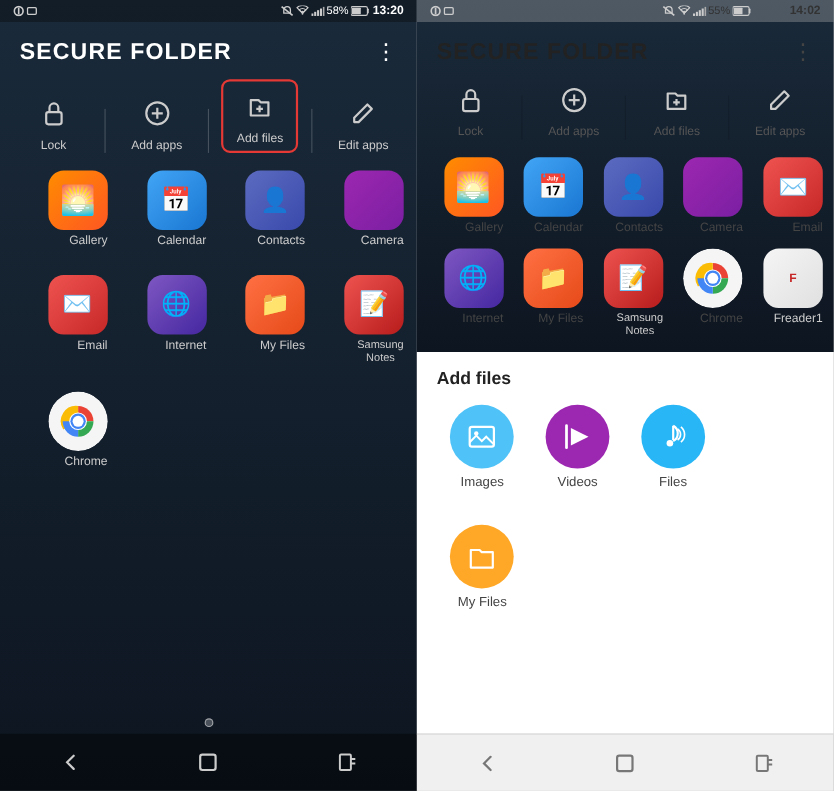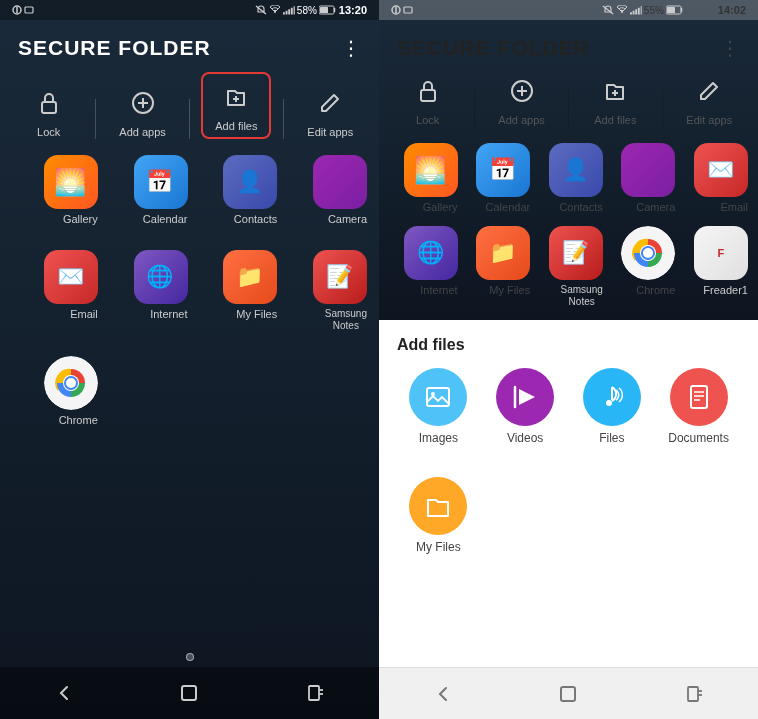--- a/index.html
+++ b/index.html
@@ -670,31 +670,20 @@
           <svg width="28" height="28" viewBox="0 0 28 28">
             <path d="M14 4 a8 8 0 0 1 0 14" fill="none" stroke="#fff" stroke-width="2"></path>
             <circle cx="11" cy="20" r="3" fill="#fff"></circle>
             <line x1="14" y1="4" x2="14" y2="17" stroke="#fff" stroke-width="2"></line>
             <path d="M18 7 a6 6 0 0 1 0 10" fill="none" stroke="#fff" stroke-width="1.5"></path>
             <path d="M21 5 a9 9 0 0 1 0 14" fill="none" stroke="#fff" stroke-width="1.5"></path>
           </svg>
         </div>
         <span class="file-label">Files</span>
       </div>
-      <div class="file-item">
-        <div class="file-icon fi-documents">
-          <svg width="28" height="28" viewBox="0 0 28 28">
-            <rect x="6" y="3" width="16" height="22" rx="2" fill="none" stroke="#fff" stroke-width="2"></rect>
-            <line x1="9" y1="9" x2="19" y2="9" stroke="#fff" stroke-width="1.5"></line>
-            <line x1="9" y1="13" x2="19" y2="13" stroke="#fff" stroke-width="1.5"></line>
-            <line x1="9" y1="17" x2="15" y2="17" stroke="#fff" stroke-width="1.5"></line>
-          </svg>
-        </div>
-        <span class="file-label">Documents</span>
-      </div>
     </div>
 
     <div style="display:grid; grid-template-columns: repeat(4, 1fr); gap:10px 4px;">
       <div class="file-item">
         <div class="file-icon fi-myfiles">
           <svg width="28" height="28" viewBox="0 0 28 28">
             <path d="M4 8h8l2 2h10v14H4z" fill="none" stroke="#fff" stroke-width="2" stroke-linejoin="round"></path>
           </svg>
         </div>
         <span class="file-label">My Files</span>

